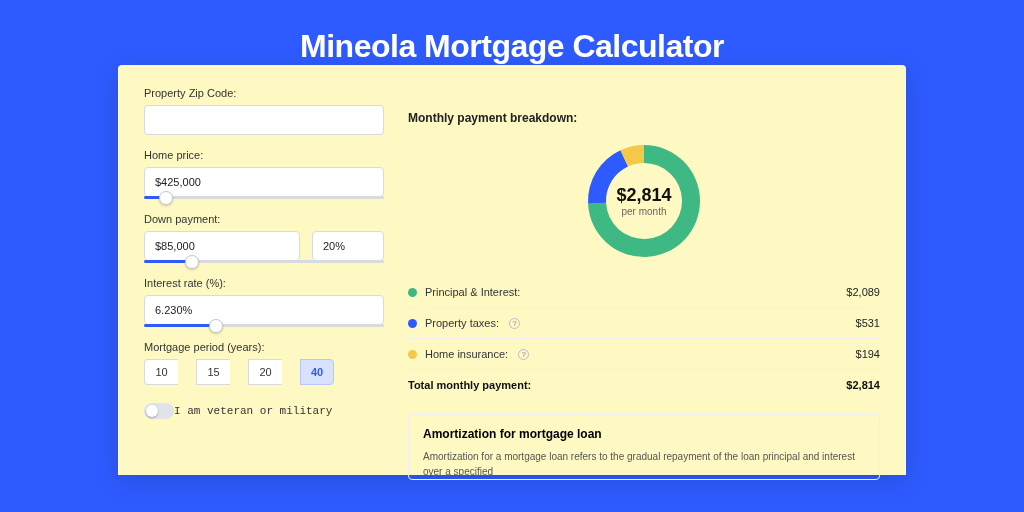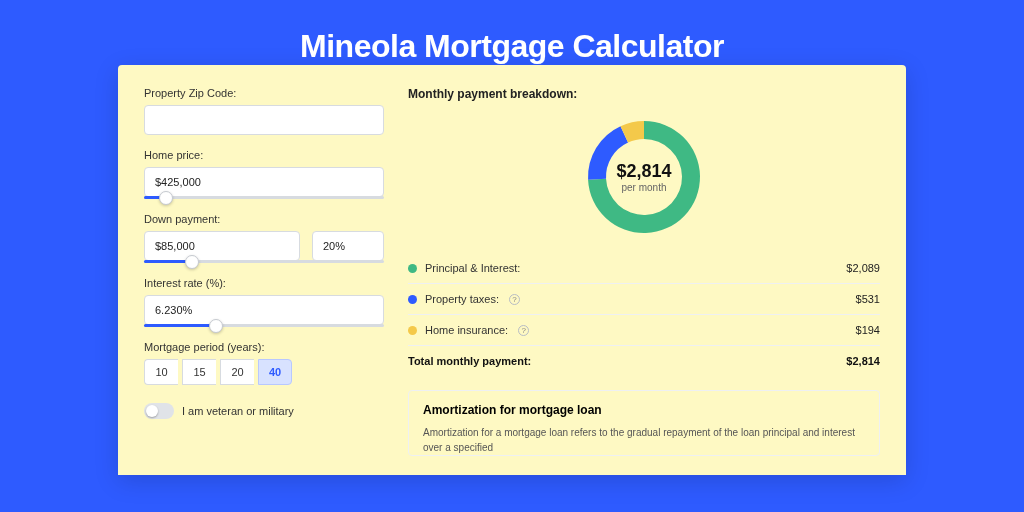--- a/index.html
+++ b/index.html
@@ -21,21 +21,21 @@
     margin: 0 auto;
     width: 788px;
     border-radius: 4px 4px 0 0;
     padding: 22px 26px 0 26px;
     display: flex;
     gap: 24px;
     height: 410px;
     box-shadow: 0 6px 24px rgba(0,0,0,0.15);
   }
   .left-col { width: 240px; flex-shrink: 0; }
-  .right-col { flex: 1; min-width: 0; }
+  .right-col { flex: 1; min-width: 0; margin-top: 24px; }
   .field-label { font-size: 11px; color: #333; margin-bottom: 6px; }
   .field-group { margin-bottom: 14px; position: relative; }
   .text-input {
     width: 100%;
     height: 30px;
     border: 1px solid #d7dbe0;
     border-radius: 4px;
     padding: 0 10px;
     font-size: 11px;
     color: #222;
@@ -53,31 +53,31 @@
   }
   .slider-thumb {
     position: absolute; top: 50%; transform: translate(-50%,-50%);
     width: 14px; height: 14px; border-radius: 50%;
     background: #fff; border: 1px solid #c6cad0;
     box-shadow: 0 1px 3px rgba(0,0,0,0.2);
   }
   .dp-row { display: flex; gap: 12px; }
   .dp-row .text-input:first-child { flex: 1; }
   .dp-row .text-input:last-child { width: 72px; }
-  .period-tabs { display: flex; gap: 4px; }
+  .period-tabs { display: flex; gap: 18px; }
   .period-tab {
     width: 34px; height: 26px; font-size: 11px;
     display: flex; align-items: center; justify-content: center;
     border: 1px solid #d7dbe0; border-right: none;
     cursor: pointer; background: #fff; color: #333;
   }
   .period-tab:first-child { border-radius: 4px 0 0 4px; }
   .period-tab:last-child { border-right: 1px solid #d7dbe0; border-radius: 0 4px 4px 0; }
   .period-tab.active { background: #d8e2ff; color: #2e5bff; border-color: #b8c8ff; font-weight: 600; }
-  .toggle-row { display: flex; align-items: center; gap: 8px; margin-top: 18px; }
+  .toggle-row { display: flex; align-items: center; margin-top: 18px; font-family: Liberation Mono, monospace; }
   .toggle {
     width: 30px; height: 16px; background: #e0e3e8; border-radius: 999px;
     position: relative; cursor: pointer;
   }
   .toggle::after {
     content: ""; position: absolute; left: 2px; top: 2px;
     width: 12px; height: 12px; background: #fff; border-radius: 50%;
     box-shadow: 0 1px 2px rgba(0,0,0,0.3);
   }
   .toggle-label { font-size: 11px; color: #333; }

